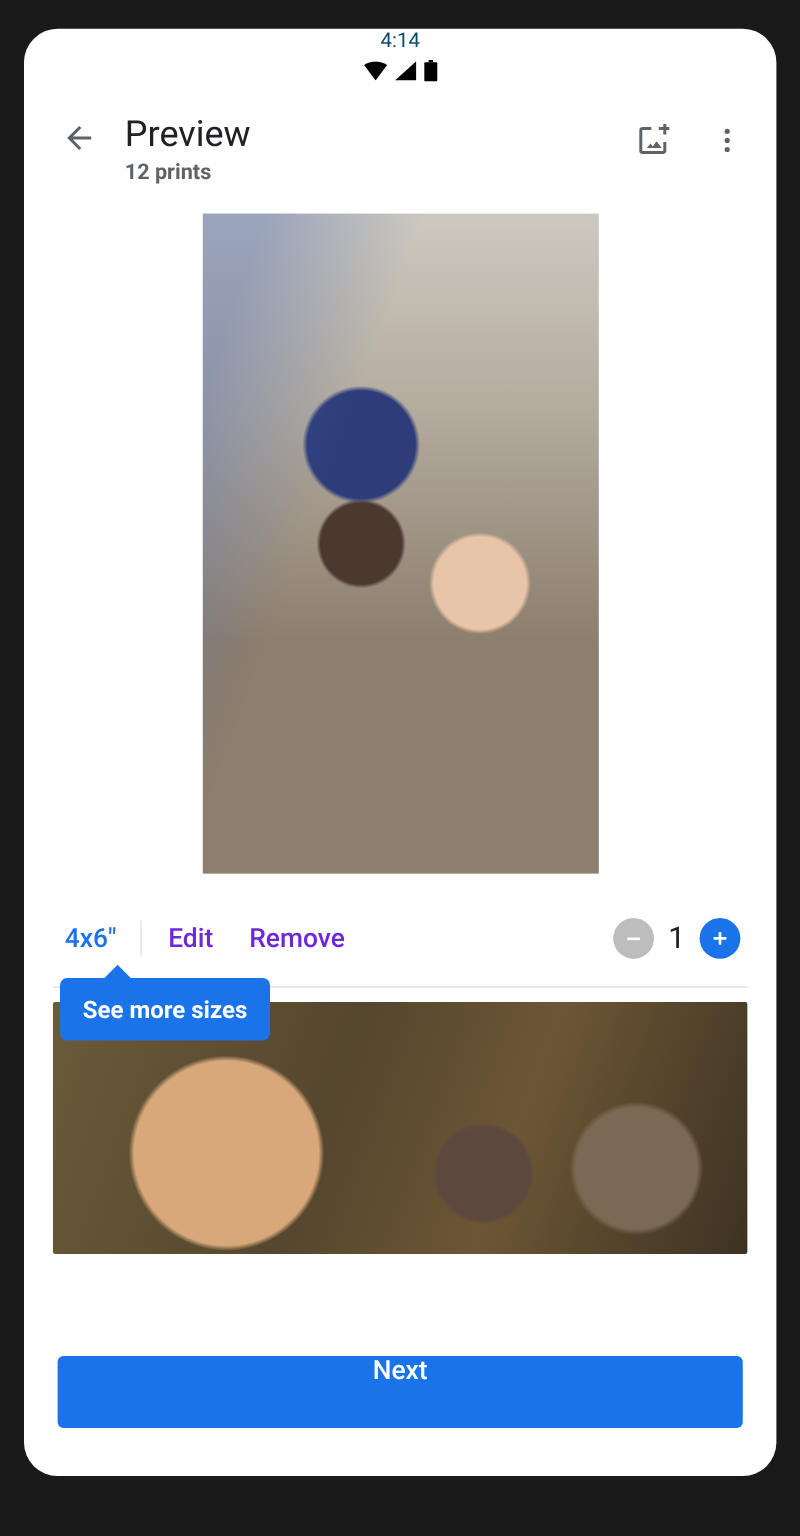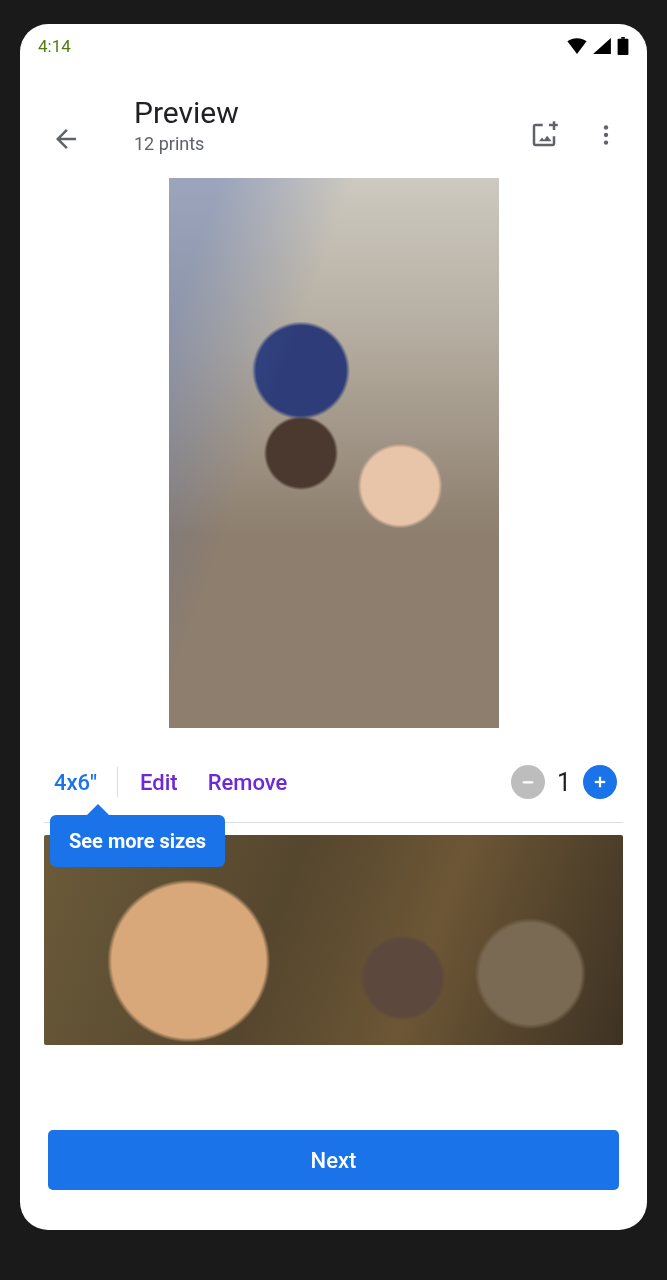--- a/index.html
+++ b/index.html
@@ -29,32 +29,33 @@
       display: flex;
       flex-direction: column;
     }
     .status-bar {
       height: 44px;
       padding: 0 18px;
       display: flex;
       justify-content: space-between;
       align-items: center;
       font-size: 17px;
-      color: #4d7c0f;
+      color: #0c4a6e;
+      flex-direction: column;
     }
     .status-icons {
       display: flex;
       gap: 6px;
       align-items: center;
     }
     .app-bar {
       display: flex;
-      align-items: flex-end;
+      align-items: flex-start;
       padding: 28px 28px 0 22px;
-      gap: 36px;
+      gap: 6px;
     }
     .back-area {
       width: 48px;
       display: flex;
       align-items: center;
       justify-content: center;
       margin-top: 4px;
     }
     .titles {
       flex: 1;
@@ -65,21 +66,21 @@
     .page-title {
       font-size: 30px;
       color: #202124;
       font-weight: 400;
       line-height: 1.1;
     }
     .page-subtitle {
       font-size: 18px;
       color: #5f6368;
       margin-top: 4px;
-      font-weight: 400;
+      font-weight: 700;
     }
     .app-bar-actions {
       display: flex;
       align-items: center;
       gap: 34px;
       margin-top: 6px;
     }
     .main {
       flex: 1;
       display: flex;
@@ -190,21 +191,21 @@
       padding: 0 28px 40px;
       margin-top: 14px;
     }
     .next-btn {
       background: #1a73e8;
       color: #fff;
       height: 60px;
       width: 100%;
       border-radius: 5px;
       display: flex;
-      align-items: center;
+      align-items: flex-start;
       justify-content: center;
       font-size: 22px;
       font-weight: 500;
     }
     .bottom-wrap { position: relative; width: 100%; display: flex; flex-direction: column; align-items: center; }
   </style>
 </head>
 <body>
 
 <div class="device">

